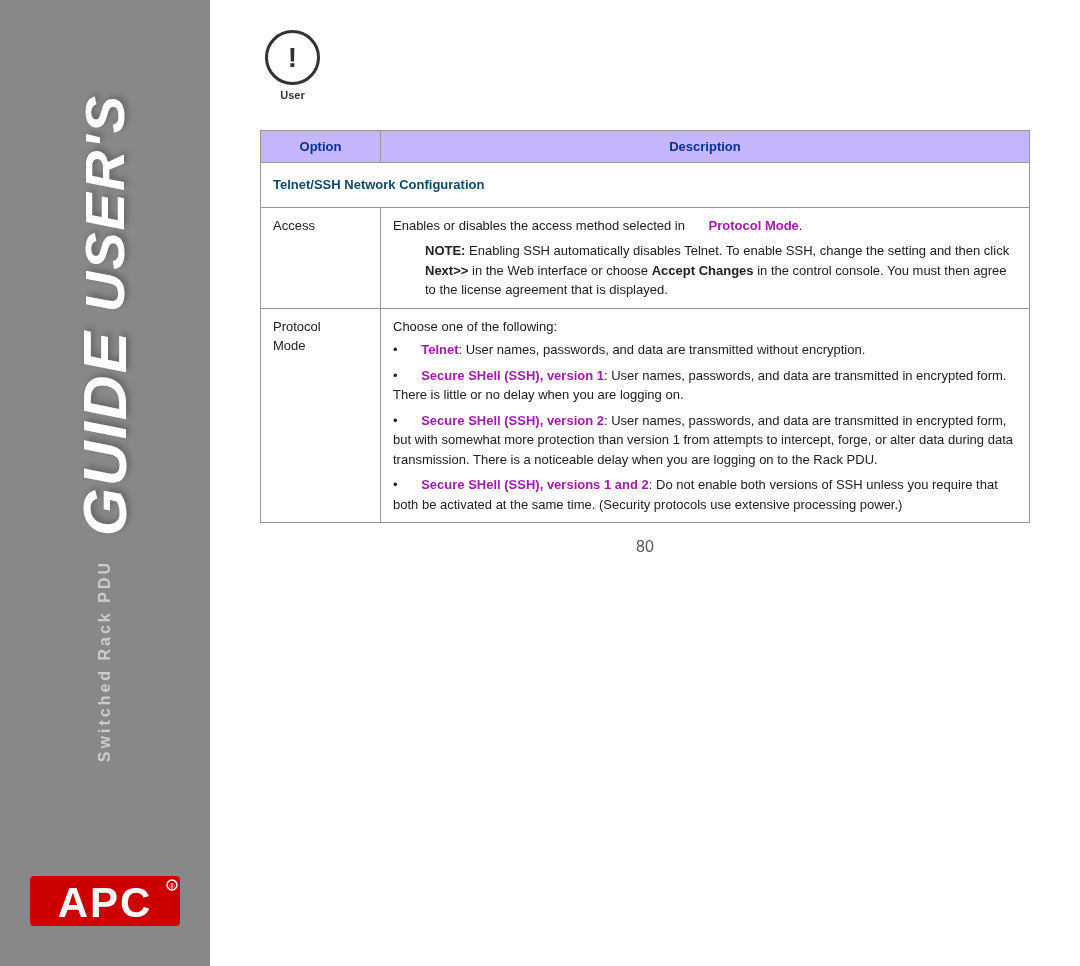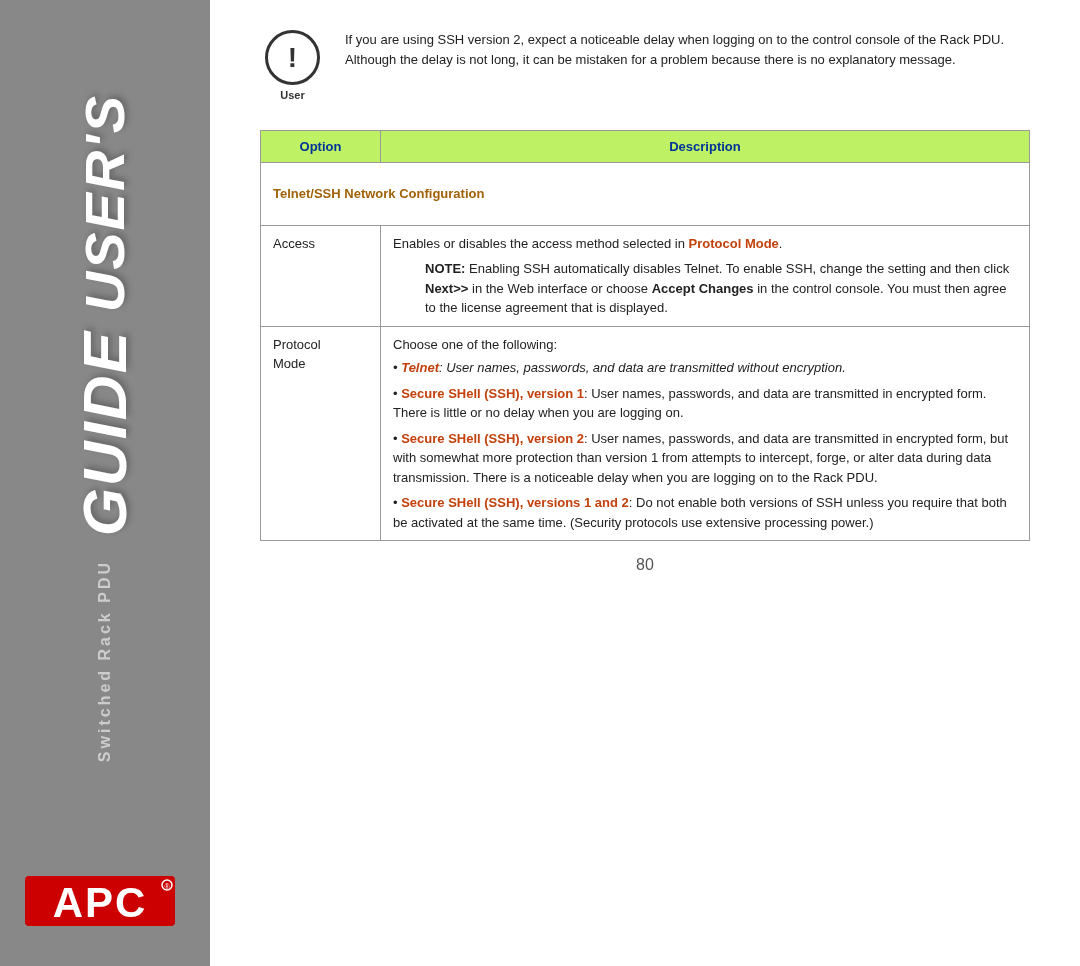--- a/index.html
+++ b/index.html
@@ -26,21 +26,21 @@
       justify-content: space-between;
       padding-bottom: 20px;
       position: relative;
       overflow: hidden;
     }
 
     .sidebar-logo {
       width: 160px;
       display: flex;
       align-items: center;
-      justify-content: flex-start;
+      justify-content: center;
       padding: 15px 0;
     }
 
     
     .apc-logo {
       width: 150px;
       height: 60px;
     }
 
     
@@ -98,49 +98,49 @@
 
     
     .data-table {
       width: 100%;
       border-collapse: collapse;
       border: 1px solid #999;
       font-size: 13px;
     }
 
     .data-table th {
-      background: #bef264;
+      background: #c4b5fd;
       font-weight: bold;
       color: #003399;
       padding: 8px 12px;
       border: 1px solid #999;
       text-align: center;
     }
 
     .data-table .section-header td {
       background: #fff;
       font-weight: bold;
-      color: #a16207;
-      padding: 21px 12px;
+      color: #0c4a6e;
+      padding: 12px 12px;
       border: 1px solid #999;
     }
 
     .data-table td {
       padding: 8px 12px;
       border: 1px solid #999;
       vertical-align: top;
       line-height: 1.5;
     }
 
     .data-table .option-col {
       width: 120px;
       white-space: nowrap;
       font-weight: normal;
     }
-    .bold-dark-blue { font-weight: bold; color: #c2410c; }
+    .bold-dark-blue { font-weight: bold; color: #a21caf; margin-left: 20px; }
 
     .page-footer {
       text-align: center;
       padding-top: 15px;
       font-size: 16px;
       color: #555;
     }
 
     
     .sidebar-text-container {
@@ -185,21 +185,20 @@
 
 <div class="main-content">
 
   <div class="note-box">
     <div class="note-icon">
       <div class="note-circle">
         <span>!</span>
       </div>
       <span class="note-label">User</span>
     </div>
-    <p class="note-text">If you are using SSH version 2, expect a noticeable delay when logging on to the control console of the Rack PDU. Although the delay is not long, it can be mistaken for a problem because there is no explanatory message.</p>
   </div>
 
   <table class="data-table">
     <thead>
       <tr>
         <th>Option</th>
         <th>Description</th>
       </tr>
     </thead>
     <tbody>
@@ -218,21 +217,21 @@
             <strong>NOTE:</strong> Enabling SSH automatically disables Telnet. To enable SSH, change the setting and then click <strong>Next&gt;&gt;</strong> in the Web interface or choose <strong>Accept Changes</strong> in the control console. You must then agree to the license agreement that is displayed.
           </p>
         </td>
       </tr>
 
       <tr>
         <td class="option-col">Protocol<br>Mode</td>
         <td>
           <p>Choose one of the following:</p>
           <ul style="list-style:none; padding:0; margin-top:4px;">
-            <li style="margin-top:4px;font-style:italic;">
+            <li style="margin-top:4px;">
               • <strong class="bold-dark-blue">Telnet</strong>: User names, passwords, and data are transmitted without encryption.
             </li>
             <li style="margin-top:6px;">
               • <strong class="bold-dark-blue">Secure SHell (SSH), version 1</strong>: User names, passwords, and data are transmitted in encrypted form. There is little or no delay when you are logging on.
             </li>
             <li style="margin-top:6px;">
               • <strong class="bold-dark-blue">Secure SHell (SSH), version 2</strong>: User names, passwords, and data are transmitted in encrypted form, but with somewhat more protection than version 1 from attempts to intercept, forge, or alter data during data transmission. There is a noticeable delay when you are logging on to the Rack PDU.
             </li>
             <li style="margin-top:6px;">
               • <strong class="bold-dark-blue">Secure SHell (SSH), versions 1 and 2</strong>: Do not enable both versions of SSH unless you require that both be activated at the same time. (Security protocols use extensive processing power.)

